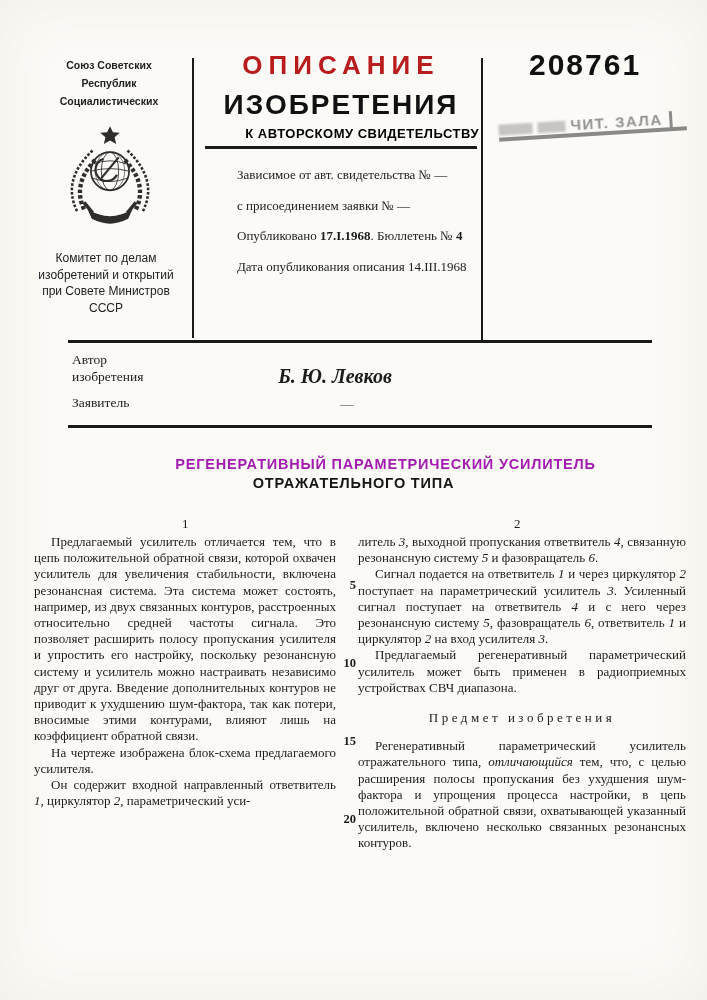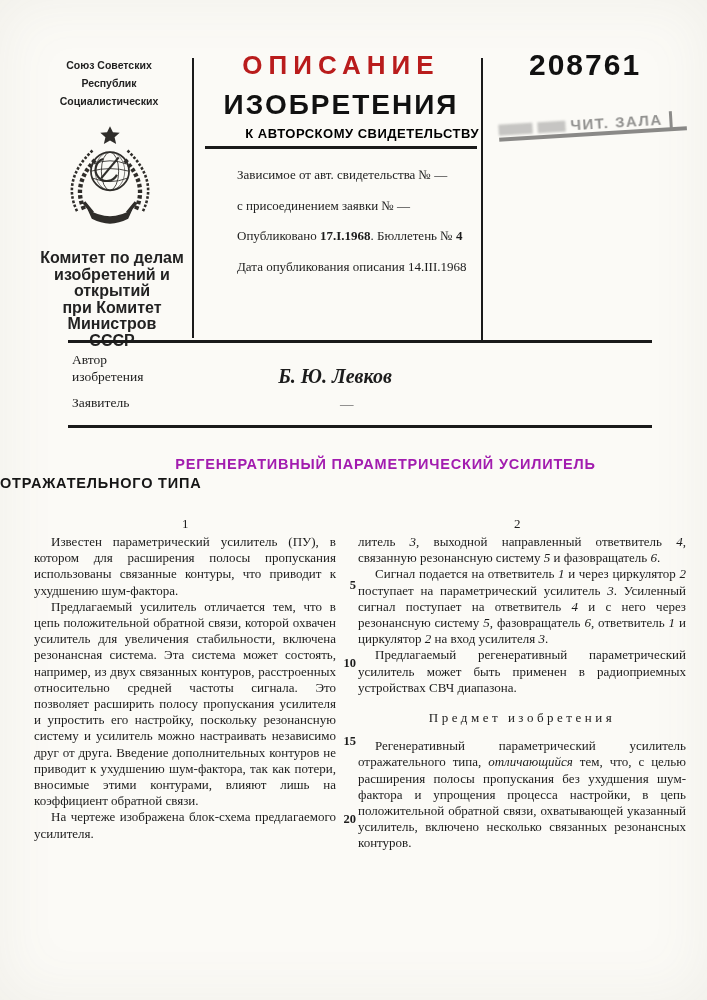--- a/index.html
+++ b/index.html
@@ -11,23 +11,23 @@
   }
   .abs{position:absolute;}
   .bd{font-weight:700;}
   .it{font-style:italic;}
 
   
   .country{left:28px;top:56px;width:162px;text-align:center;
     font-family:"Liberation Sans",sans-serif;font-weight:700;
     font-size:10.5px;line-height:18px;color:#222;}
   .emblem{left:58px;top:120px;}
-  .committee{left:31px;top:250px;width:162px;text-align:center;
-    font-family:"Liberation Sans",sans-serif;font-weight:700;
-    font-size:16px;line-height:16.5px;color:#222;}
+  .committee{left:25px;top:250px;width:162px;text-align:center;
+    font-family:"Liberation Sans",sans-serif;font-weight:400;
+    font-size:12px;line-height:16.5px;color:#222;}
 
   
   .vrule1{left:192px;top:58px;width:2px;height:280px;background:#1a1a1a;}
   .vrule2{left:481px;top:58px;width:2px;height:282px;background:#1a1a1a;}
   .hrule1{left:68px;top:340px;width:584px;height:3px;background:#1a1a1a;}
   .hrule2{left:68px;top:425px;width:584px;height:3px;background:#1a1a1a;}
 
   
   .doc-type-1{left:203px;top:50px;width:276px;text-align:center;
     font-family:"Liberation Sans",sans-serif;font-weight:700;font-size:26px;
@@ -65,21 +65,21 @@
   .author-label-2{left:72px;top:369px;font-size:13.5px;}
   .author-name{left:200px;top:365px;width:270px;text-align:center;
     font-weight:700;font-size:20px;font-style:italic;}
   .applicant-label{left:72px;top:395px;font-size:13.5px;}
   .applicant-value{left:340px;top:396px;font-size:13.5px;color:#555;}
 
   
   .title-1{left:0;top:456px;width:707px;text-align:center;
     font-family:"Liberation Sans",sans-serif;font-weight:700;font-size:14.5px;
     letter-spacing:.8px;color:#a21caf;padding-left:32px;}
-  .title-2{left:0;top:475px;width:707px;
+  .title-2{left:0;top:475px;width:707px;text-align:center;
     font-family:"Liberation Sans",sans-serif;font-weight:700;font-size:14.5px;
     letter-spacing:.8px;color:#161616;}
 
   
   .col-num{font-size:13px;}
   .col-num.c1{left:182px;top:516px;}
   .col-num.c2{left:514px;top:516px;}
   .body-col{font-size:13px;line-height:16.2px;text-align:justify;color:#1b1b1b;}
   .body-col.left{left:34px;top:534px;width:302px;}
   .body-col.right{left:358px;top:534px;width:328px;}
@@ -116,21 +116,21 @@
       <path d="M22 102 q-18 -36 18 -70" stroke-width="3" stroke-dasharray="3 2"></path>
       <path d="M98 102 q18 -36 -18 -70" stroke-width="3" stroke-dasharray="3 2"></path>
       <path d="M34 100 q26 16 52 0 l-5 11 q-21 11 -42 0 z" fill="#2f2d2a" stroke="none"></path>
       <path d="M30 92 l10 12 M90 92 l-10 12" stroke-width="4"></path>
     </svg>
   </div>
 
   <div class="abs committee">
     <div>Комитет по делам</div>
     <div>изобретений и открытий</div>
-    <div>при Комитет Министров</div>
+    <div>при Совете Министров</div>
     <div>СССР</div>
   </div>
 
   <div class="abs vrule1"></div>
   <div class="abs vrule2"></div>
   <div class="abs hrule1"></div>
   <div class="abs hrule2"></div>
 
   <div class="abs doc-type-1">ОПИСАНИЕ</div>
   <div class="abs doc-type-2">ИЗОБРЕТЕНИЯ</div>
@@ -156,26 +156,26 @@
   <div class="abs author-name">Б. Ю. Левков</div>
   <div class="abs applicant-label">Заявитель</div>
   <div class="abs applicant-value">—</div>
 
   <div class="abs title-1">РЕГЕНЕРАТИВНЫЙ ПАРАМЕТРИЧЕСКИЙ УСИЛИТЕЛЬ</div>
   <div class="abs title-2">ОТРАЖАТЕЛЬНОГО ТИПА</div>
 
   <div class="abs col-num c1">1</div>
   <div class="abs col-num c2">2</div>
   <div class="abs body-col left">
-      <p class="body-par"><span>Известен параметрический усилитель (ПУ), в котором для расширения полосы пропускания использованы связанные контуры, что приводит к ухудшению шум-фактора.</span></p>
       <p class="body-par"><span>Предлагаемый усилитель отличается тем, что в цепь положительной обратной связи, которой охвачен усилитель для увеличения стабильности, включена резонансная система. Эта система может состоять, например, из двух связанных контуров, расстроенных относительно средней частоты сигнала. Это позволяет расширить полосу пропускания усилителя и упростить его настройку, поскольку резонансную систему и усилитель можно настраивать независимо друг от друга. Введение дополнительных контуров не приводит к ухудшению шум-фактора, так как потери, вносимые этими контурами, влияют лишь на коэффициент обратной связи.</span></p>
       <p class="body-par"><span>На чертеже изображена блок-схема предлагаемого усилителя.</span></p>
+      <p class="body-par"><span>Он содержит входной направленный ответвитель </span><span class="it">1</span><span>, циркулятор </span><span class="it">2</span><span>, параметрический уси-</span></p>
     </div>
   <div class="abs body-col right">
-      <p class="body-par noindent"><span>литель </span><span class="it">3</span><span>, выходной направленный ответвитель </span><span class="it">4</span><span>, связанную резонансную систему </span><span class="it">5</span><span> и фазовращатель </span><span class="it">6</span><span>.</span></p>
+      <p class="body-par noindent"><span>литель </span><span class="it">3</span><span>, выходной пропускания ответвитель </span><span class="it">4</span><span>, связанную резонансную систему </span><span class="it">5</span><span> и фазовращатель </span><span class="it">6</span><span>.</span></p>
       <p class="body-par"><span>Сигнал подается на ответвитель </span><span class="it">1</span><span> и через циркулятор </span><span class="it">2</span><span> поступает на параметрический усилитель </span><span class="it">3</span><span>. Усиленный сигнал поступает на ответвитель </span><span class="it">4</span><span> и с него через резонансную систему </span><span class="it">5</span><span>, фазовращатель </span><span class="it">6</span><span>, ответвитель </span><span class="it">1</span><span> и циркулятор </span><span class="it">2</span><span> на вход усилителя </span><span class="it">3</span><span>.</span></p>
       <p class="body-par"><span>Предлагаемый регенеративный параметрический усилитель может быть применен в радиоприемных устройствах СВЧ диапазона.</span></p>
       <div class="body-heading">Предмет изобретения</div>
       <p class="body-par"><span>Регенеративный параметрический усилитель отражательного типа, </span><span class="it">отличающийся</span><span> тем, что, с целью расширения полосы пропускания без ухудшения шум-фактора и упрощения процесса настройки, в цепь положительной обратной связи, охватывающей указанный усилитель, включено несколько связанных резонансных контуров.</span></p>
     </div>
   <div class="abs line-numbers">
       <div class="gutter-num" style="top: 578px;">5</div>
       <div class="gutter-num" style="top: 656px;">10</div>
       <div class="gutter-num" style="top: 734px;">15</div>
       <div class="gutter-num" style="top: 812px;">20</div>

